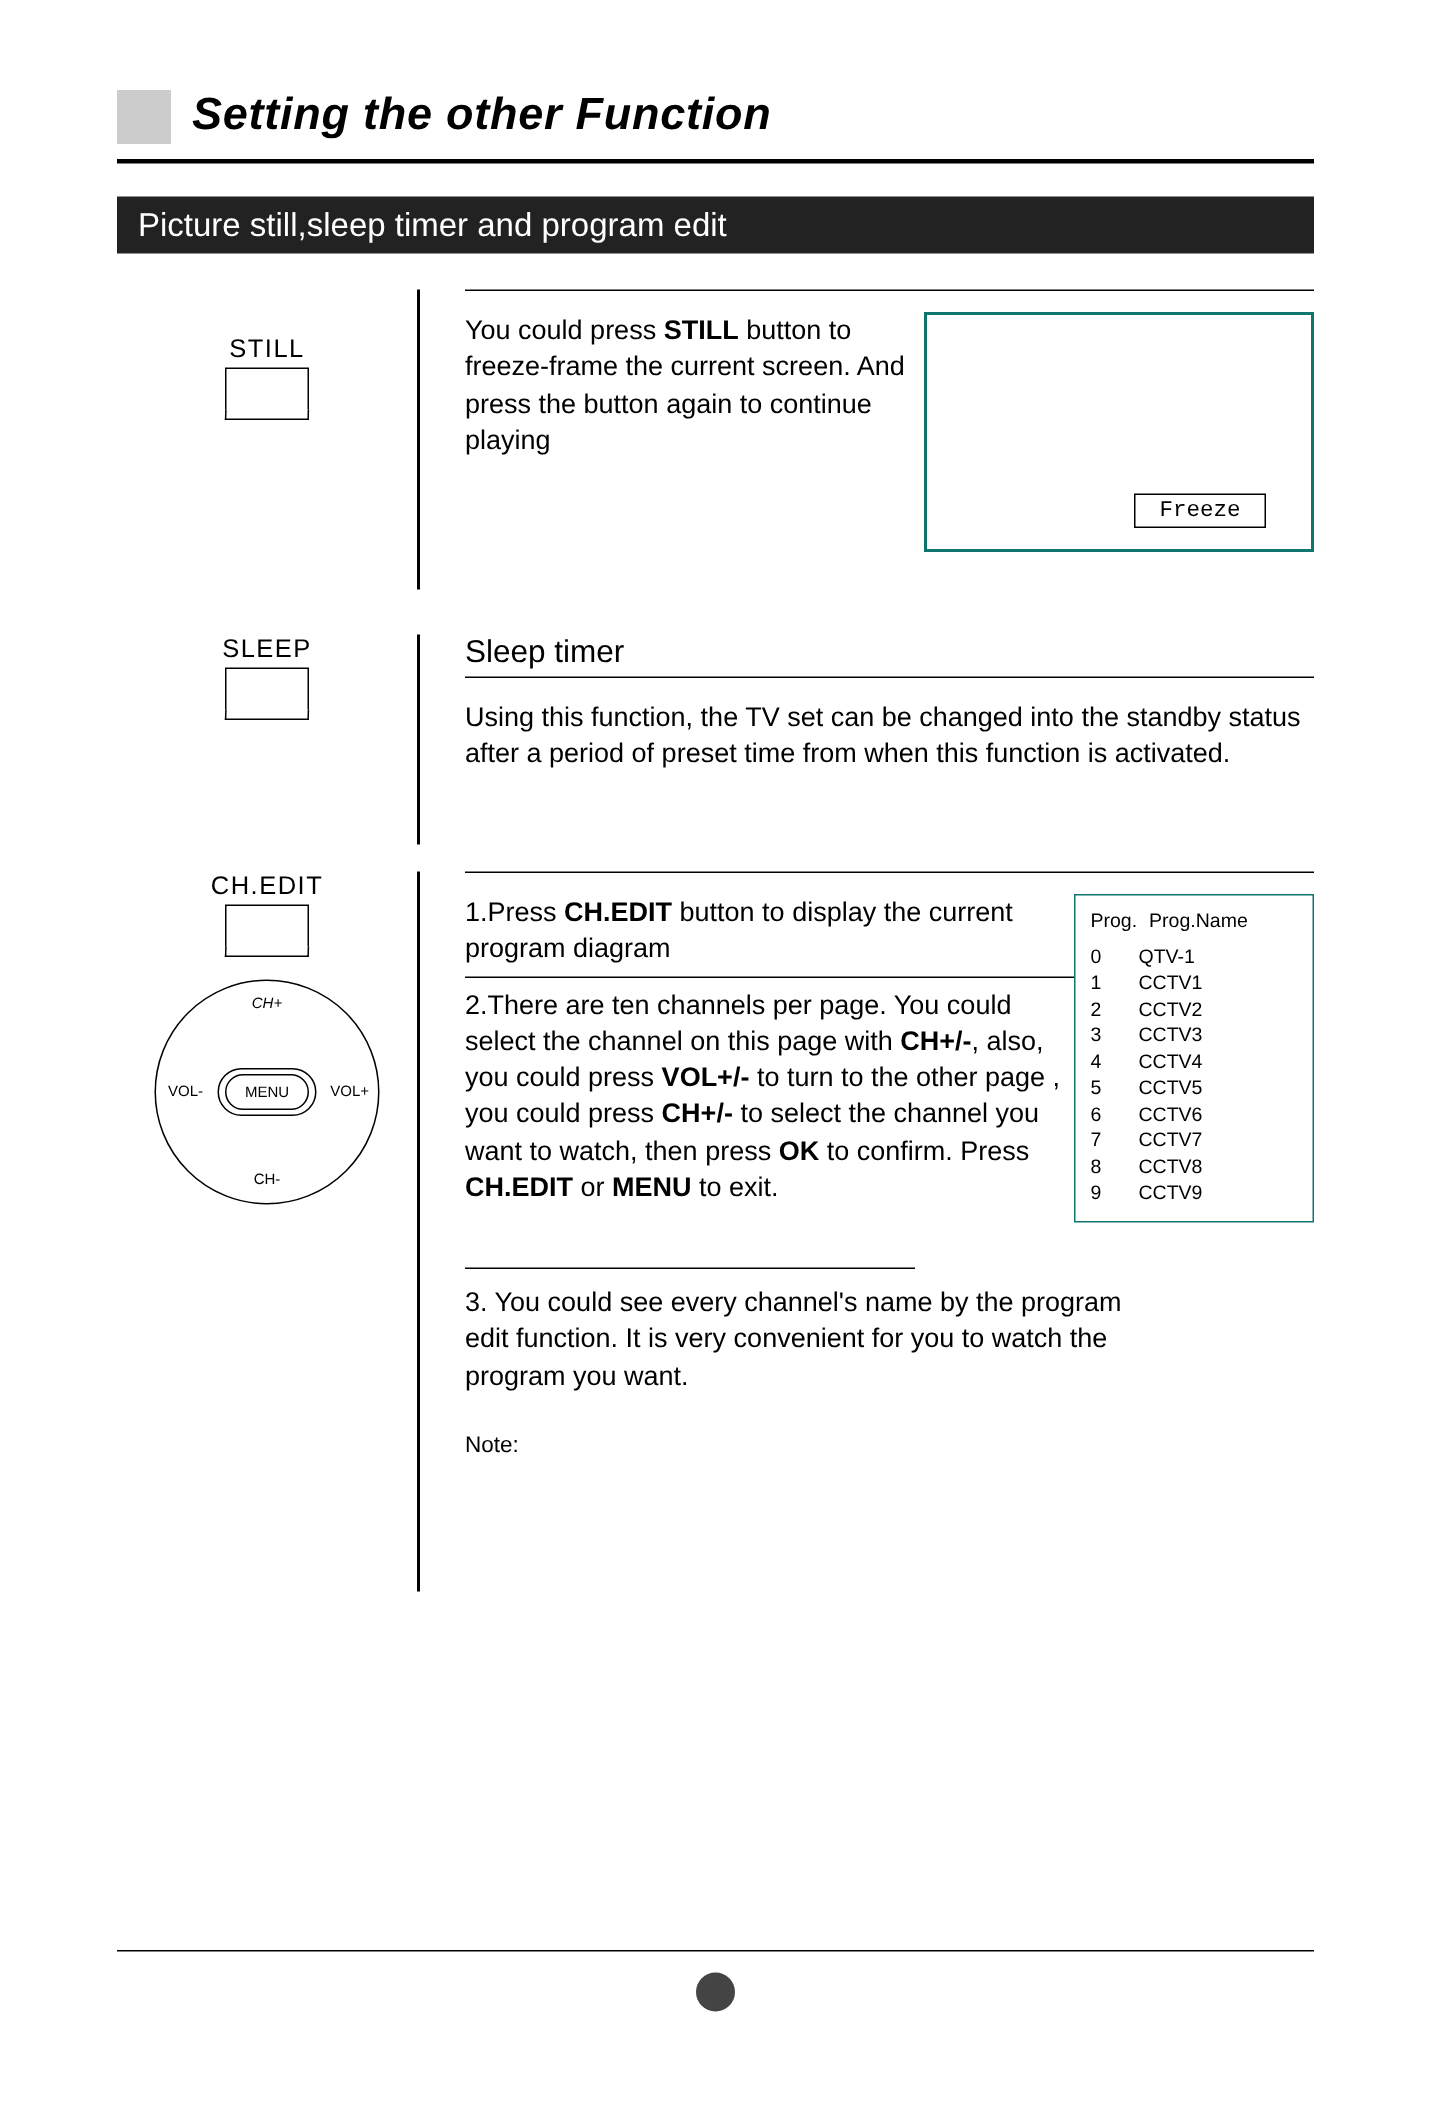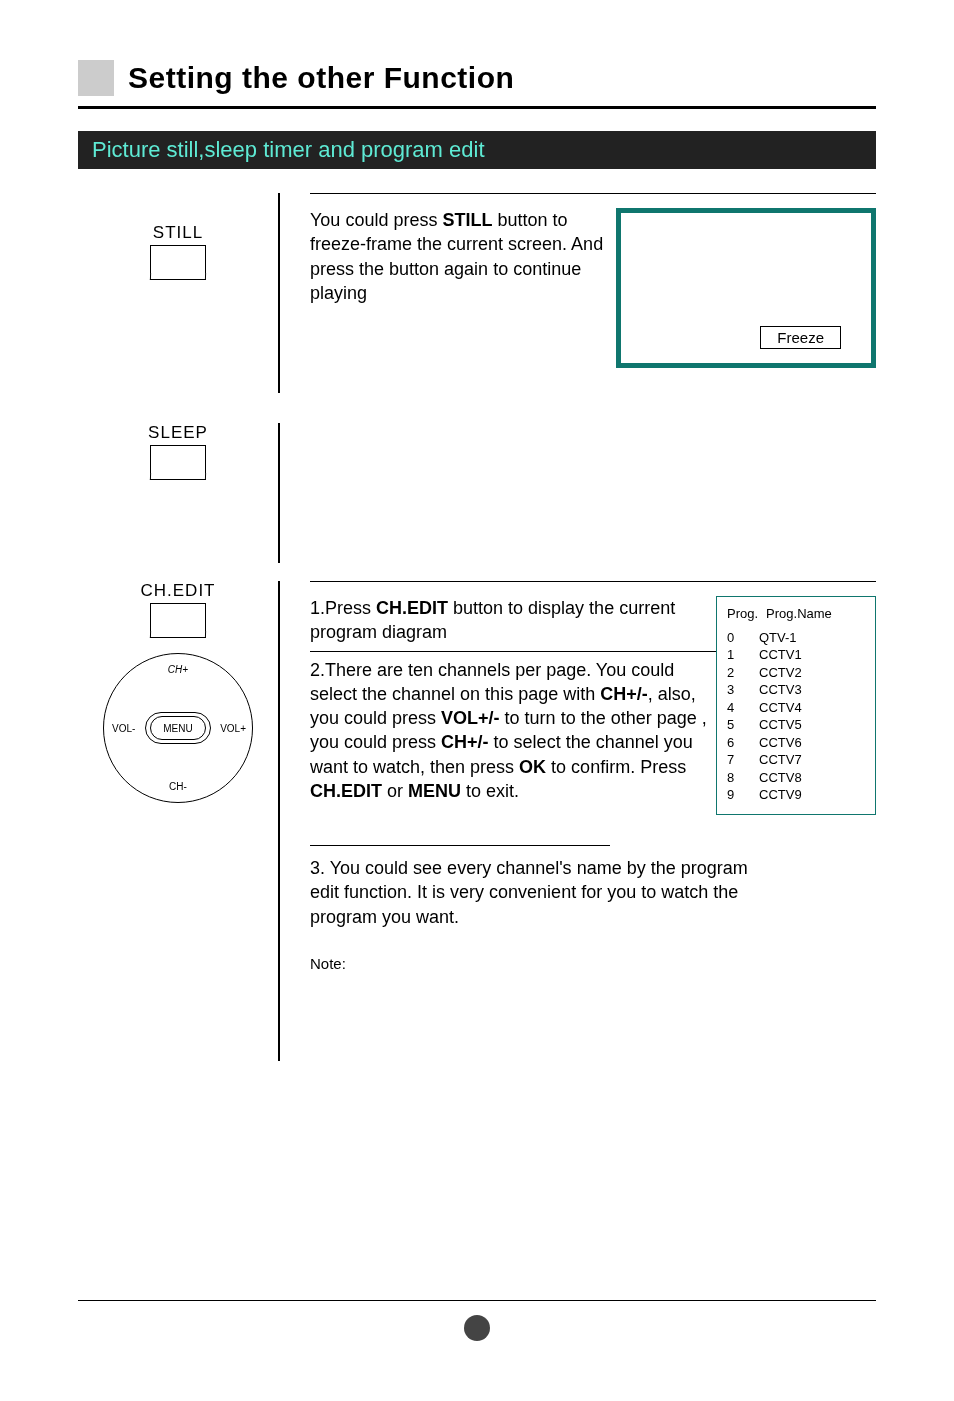--- a/index.html
+++ b/index.html
@@ -5,32 +5,32 @@
   * { box-sizing: border-box; margin: 0; padding: 0; }
   body {
     width: 954px;
     height: 1401px;
     background: #fff;
     font-family: Arial, Helvetica, sans-serif;
     color: #000;
     padding: 60px 78px 40px 78px;
     position: relative;
   }
-  .header-row { display: flex; align-items: center; margin-bottom: 10px; }
+  .header-row { display: flex; margin-bottom: 10px; font-style: italic; }
   .header-block {
     width: 36px; height: 36px; background: #ccc; margin-right: 14px;
   }
   .main-title {
     font-size: 30px; font-weight: 900; letter-spacing: 0.5px;
   }
   .title-underline {
     border-bottom: 3px solid #000; width: 100%; margin-bottom: 22px;
   }
   .section-bar {
-    background: #222; color: #5eead4; font-size: 22px;
+    background: #222; color: #ffffff; font-size: 22px;
     padding: 6px 14px; margin-bottom: 24px;
   }
   .content-row {
     display: flex; align-items: flex-start;
   }
   .left-col {
     width: 200px; flex: 0 0 200px;
     display: flex; flex-direction: column; align-items: center;
     padding-top: 30px;
   }
@@ -57,22 +57,23 @@
     font-size: 21px; margin-bottom: 4px;
   }
   .sub-underline {
     border-bottom: 1px solid #000; width: 100%; margin-bottom: 14px;
   }
   .body-text {
     font-size: 18px; line-height: 1.35;
   }
   .flex-row { display: flex; align-items: flex-start; }
   .screen-box {
-    width: 260px; height: 160px; border: 5px solid #0f766e; position: relative;
+    width: 260px; height: 160px; border: 2px solid #0f766e; position: relative;
     flex: 0 0 260px;
+    font-family: Liberation Mono, monospace;
   }
   .freeze-label {
     position: absolute; right: 30px; bottom: 14px;
     border: 1px solid #000; padding: 2px 16px; font-size: 15px;
   }
   .channel-table {
     border: 1px solid #0f766e; padding: 8px 10px 10px 10px; width: 160px; flex: 0 0 160px;
     font-size: 13px; line-height: 1.35;
   }
   .channel-table-header { display: flex; gap: 8px; margin-bottom: 6px; font-size: 13px; }
@@ -143,20 +144,25 @@
 <div class="spacer"></div>
 
 <div class="content-row">
   <div class="left-col" style="padding-top:0;">
     <div class="button-graphic" style="margin-bottom:40px;">
       <div class="button-label">SLEEP</div>
       <div class="button-shape"></div>
     </div>
   </div>
   <div class="divider-col" style="min-height:140px;"></div>
+  <div class="right-col">
+    <div class="sub-heading">Sleep timer</div>
+    <div class="sub-underline"></div>
+    <div class="body-text">Using this function, the TV set can be changed into the standby status after a period of preset time from when this function is activated.</div>
+  </div>
 </div>
 
 <div style="height:18px;"></div>
 
 <div class="content-row">
   <div class="left-col" style="padding-top:0;">
     <div class="button-graphic" style="margin-bottom:30px;">
       <div class="button-label">CH.EDIT</div>
       <div class="button-shape"></div>
     </div>

